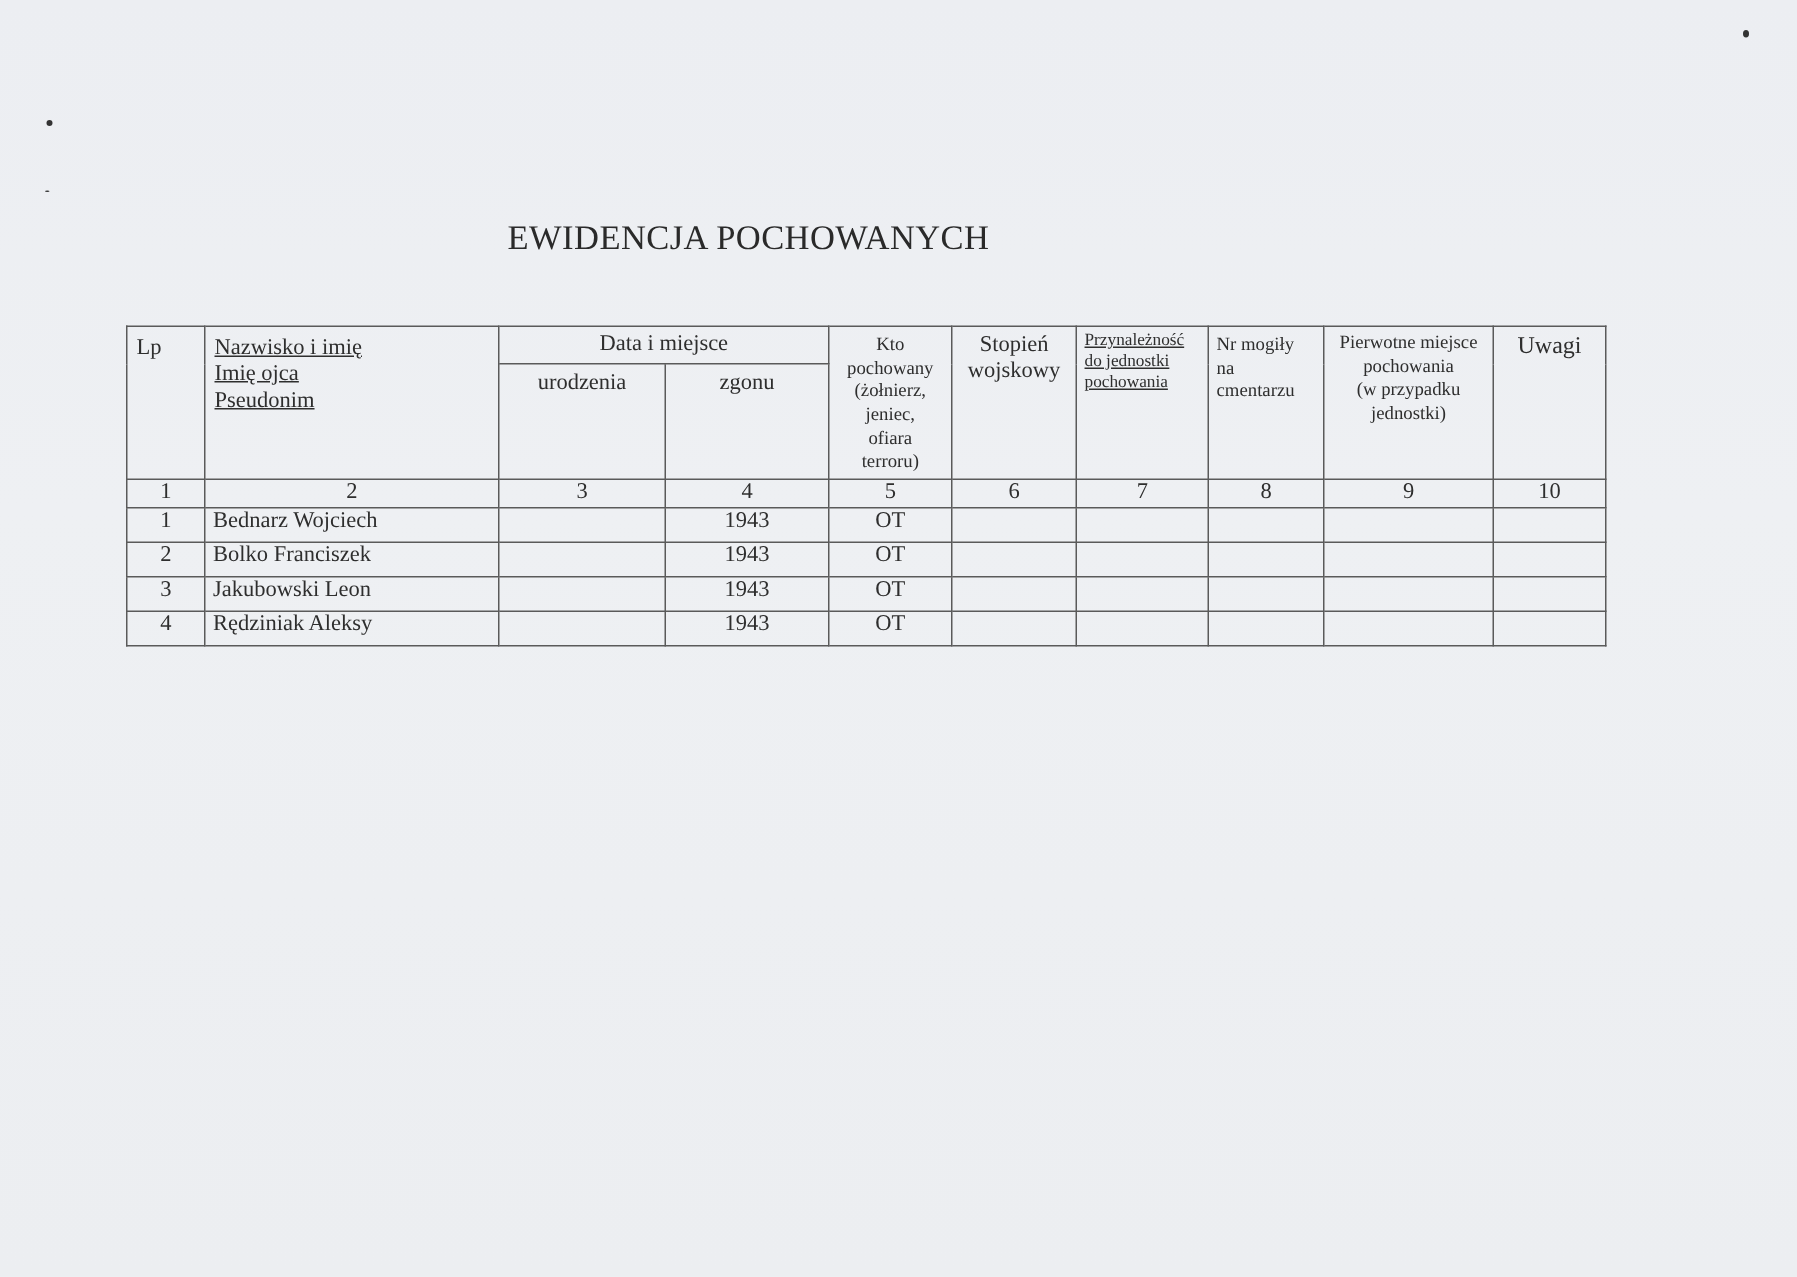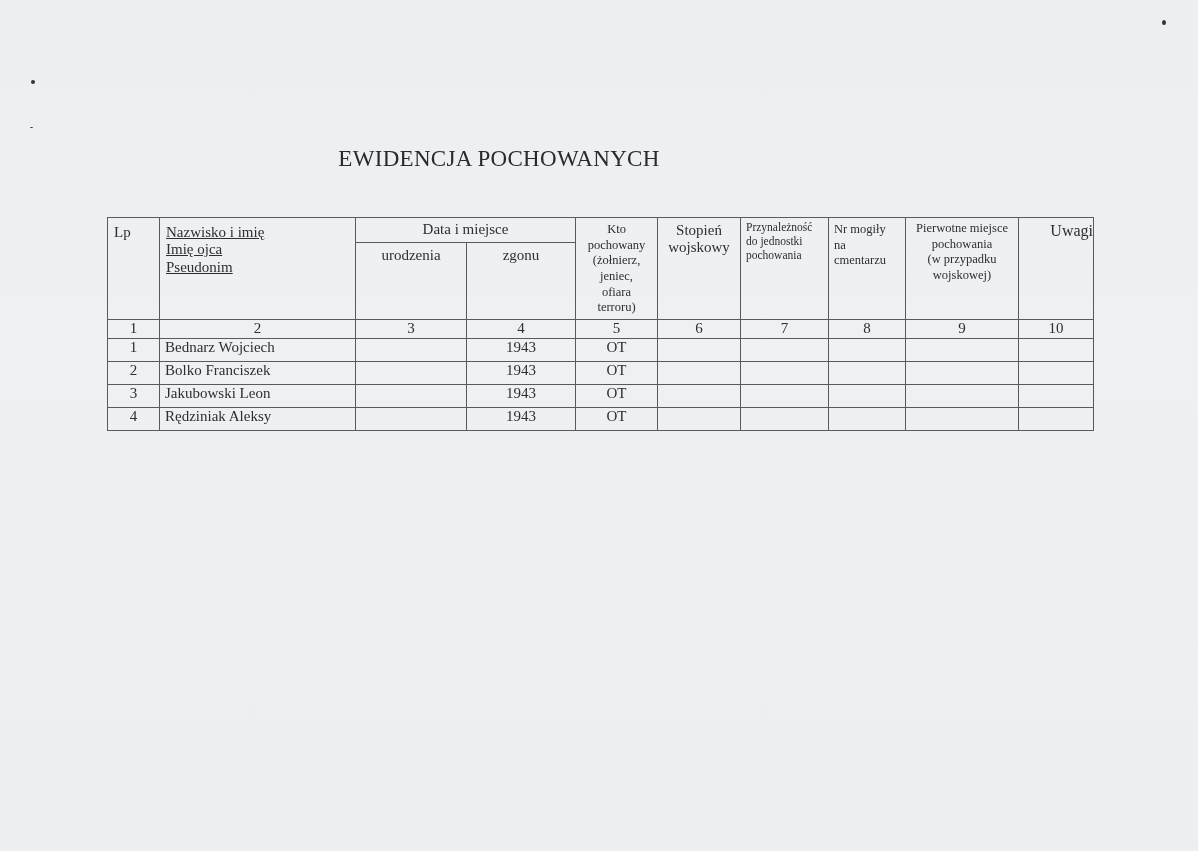--- a/index.html
+++ b/index.html
@@ -17,33 +17,33 @@
     .speck { position: absolute; background: #333; border-radius: 50%; }
     .title {
       position: absolute; left: 0; width: 998px; text-align: center;
       top: 146px; font-size: 23px; letter-spacing: 0.3px; color: #2a2a2a;
     }
     .subtitle {
       position: absolute; left: 137px; top: 175px; font-size: 17.5px;
       letter-spacing: 0.2px; color: #2a2a2a; white-space: nowrap;
     }
     table.reg {
-      position: absolute; left: 107px; top: 217px;
+      position: absolute; left: 84px; top: 217px;
       border-collapse: collapse; table-layout: fixed;
       width: 986px;
     }
     table.reg td {
       border: 1px solid #5a5a5a; padding: 0; vertical-align: top;
       font-size: 15px; color: #2e2e2e; line-height: 1.15;
     }
     .hdr-lp { padding: 6px 0 0 6px !important; }
     .hdr-name { padding: 6px 0 0 6px !important; text-decoration: underline; }
     .c { text-align: center; }
     .sm { font-size: 12.5px !important; line-height: 1.25 !important; }
-    .xs { font-size: 11.5px !important; line-height: 1.2 !important; }
+    .xs { font-size: 11.5px !important; line-height: 1.2 !important; text-decoration: underline; }
     .num td { height: 18px; text-align: center; vertical-align: middle; font-size: 15px; }
     .row td { height: 22px; vertical-align: middle; font-size: 15.5px; }
     .row td.name { padding-left: 5px; margin-left: 36px; }
   </style>
 </head>
 <body>
 
 <div class="page">
   <div class="speck" style="left:31px;top:80px;width:4px;height:4px;"></div>
   <div class="speck" style="left:30px;top:127px;width:3px;height:1px;"></div>
@@ -96,23 +96,23 @@
       </td>
       <td rowspan="2" class="sm" style="padding:4px 0 0 5px;">
         <div>Nr mogiły</div>
         <div>na</div>
         <div>cmentarzu</div>
       </td>
       <td rowspan="2" class="c sm" style="padding-top:3px;">
         <div>Pierwotne miejsce</div>
         <div>pochowania</div>
         <div>(w przypadku</div>
-        <div>wojskowej)</div>
+        <div>jednostki)</div>
       </td>
-      <td rowspan="2" class="c" style="padding-top:4px;font-size:16px;text-align:right;">
+      <td rowspan="2" class="c" style="padding-top:4px;font-size:16px;">
         <span>Uwagi</span>
       </td>
     </tr>
     <tr>
       <td class="c" style="height:72px;padding-top:4px;">
         <span>urodzenia</span>
       </td>
       <td class="c" style="padding-top:4px;">
         <span>zgonu</span>
       </td>

